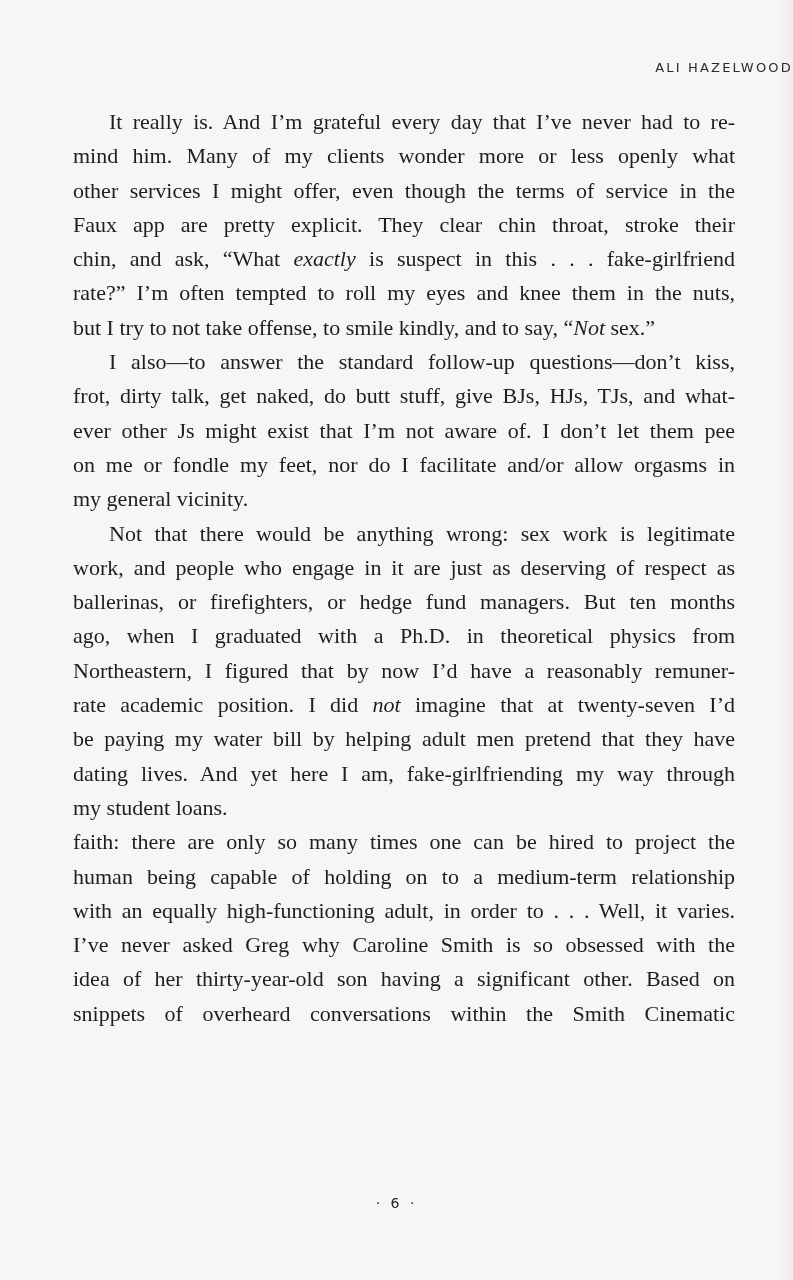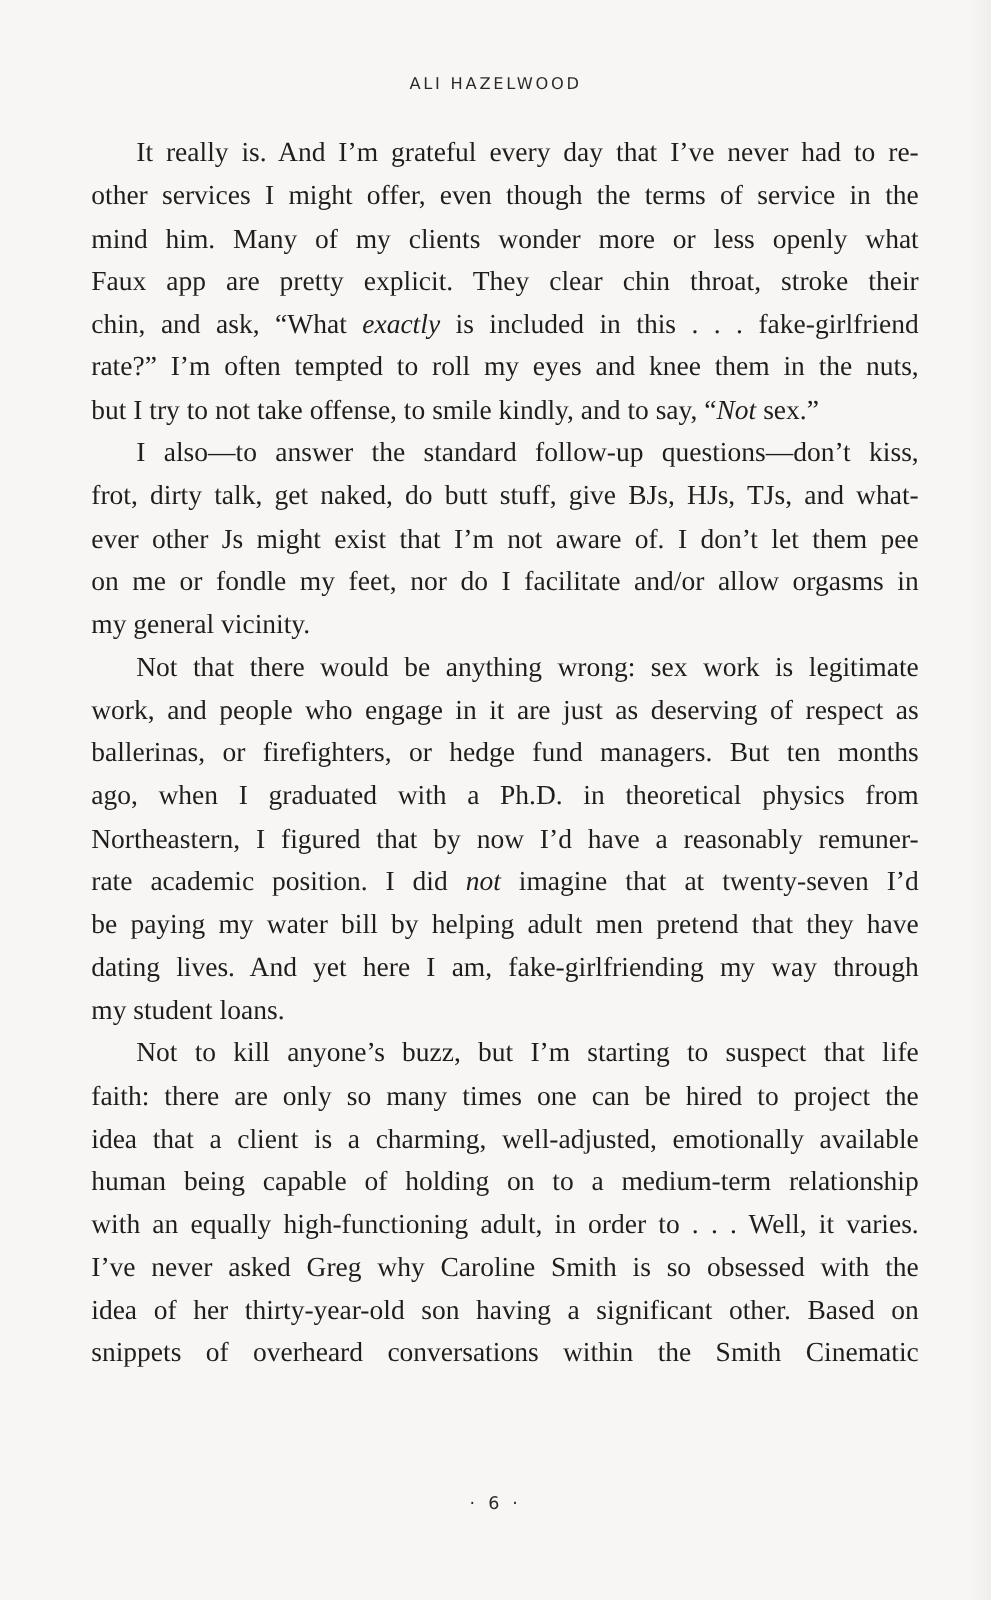--- a/index.html
+++ b/index.html
@@ -20,21 +20,21 @@
       top: 0; right: 0;
       width: 18px;
       height: 1280px;
       background: linear-gradient(to right, rgba(0,0,0,0), rgba(0,0,0,0.035));
     }
     .running-head {
       position: absolute;
       top: 60px;
       left: 0;
       width: 793px;
-      text-align: center;
+      text-align: right;
       font-family: "DejaVu Sans", "Liberation Sans", sans-serif;
       font-size: 13px;
       letter-spacing: 2.2px;
       color: #2a2a2a;
     }
     .body-text {
       position: absolute;
       top: 105px;
       left: 73px;
       width: 662px;
@@ -69,24 +69,24 @@
 </head>
 <body>
 
 <div class="page-shade"></div>
 
 <div class="running-head">ALI HAZELWOOD</div>
 
 <div class="body-text" id="body-text">
     <div>
       <div class="line indent"><span>It really is. And I’m grateful every day that I’ve never had to re-</span></div>
+      <div class="line"><span>mind him. Many of my clients wonder more or less openly what</span></div>
       <div class="line"><span>other services I might offer, even though the terms of service in the</span></div>
-      <div class="line"><span>mind him. Many of my clients wonder more or less openly what</span></div>
       <div class="line"><span>Faux app are pretty explicit. They clear chin throat, stroke their</span></div>
-      <div class="line"><span>chin, and ask, “What </span><i>exactly</i><span> is included in this . . . fake-girlfriend</span></div>
+      <div class="line"><span>chin, and ask, “What </span><i>exactly</i><span> is suspect in this . . . fake-girlfriend</span></div>
       <div class="line"><span>rate?” I’m often tempted to roll my eyes and knee them in the nuts,</span></div>
       <div class="line last"><span>but I try to not take offense, to smile kindly, and to say, “</span><i>Not</i><span> sex.”</span></div>
     </div>
     <div>
       <div class="line indent"><span>I also—to answer the standard follow-up questions—don’t kiss,</span></div>
       <div class="line"><span>frot, dirty talk, get naked, do butt stuff, give BJs, HJs, TJs, and what-</span></div>
       <div class="line"><span>ever other Js might exist that I’m not aware of. I don’t let them pee</span></div>
       <div class="line"><span>on me or fondle my feet, nor do I facilitate and/or allow orgasms in</span></div>
       <div class="line last"><span>my general vicinity.</span></div>
     </div>
@@ -95,23 +95,21 @@
       <div class="line"><span>work, and people who engage in it are just as deserving of respect as</span></div>
       <div class="line"><span>ballerinas, or firefighters, or hedge fund managers. But ten months</span></div>
       <div class="line"><span>ago, when I graduated with a Ph.D. in theoretical physics from</span></div>
       <div class="line"><span>Northeastern, I figured that by now I’d have a reasonably remuner-</span></div>
       <div class="line"><span>rate academic position. I did </span><i>not</i><span> imagine that at twenty-seven I’d</span></div>
       <div class="line"><span>be paying my water bill by helping adult men pretend that they have</span></div>
       <div class="line"><span>dating lives. And yet here I am, fake-girlfriending my way through</span></div>
       <div class="line last"><span>my student loans.</span></div>
     </div>
     <div>
-      <div class="line indent"><span>Not to kill anyone’s buzz, but I’m starting to suspect that life</span></div>
       <div class="line"><span>faith: there are only so many times one can be hired to project the</span></div>
-      <div class="line"><span>idea that a client is a charming, well-adjusted, emotionally available</span></div>
       <div class="line"><span>human being capable of holding on to a medium-term relationship</span></div>
       <div class="line"><span>with an equally high-functioning adult, in order to . . . Well, it varies.</span></div>
       <div class="line"><span>I’ve never asked Greg why Caroline Smith is so obsessed with the</span></div>
       <div class="line"><span>idea of her thirty-year-old son having a significant other. Based on</span></div>
       <div class="line"><span>snippets of overheard conversations within the Smith Cinematic</span></div>
     </div>
   </div>
 
 <div class="folio">· 6 ·</div>
 

